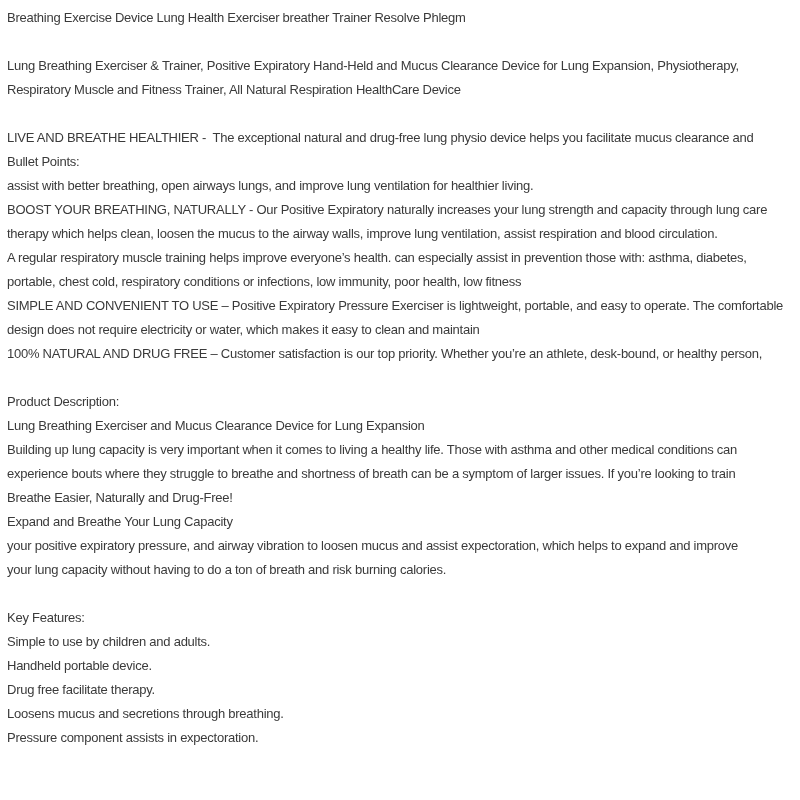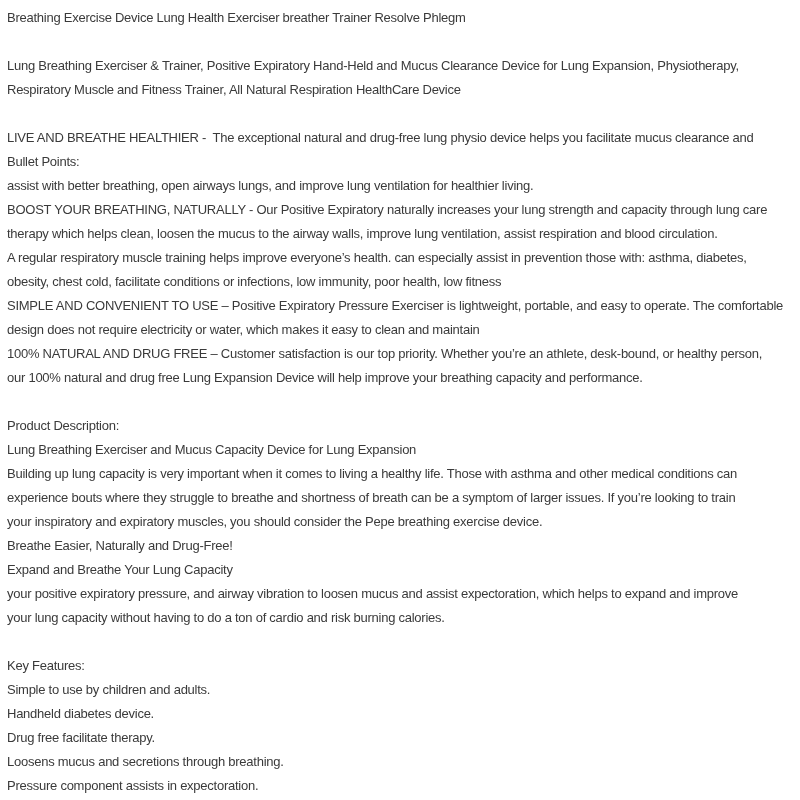--- a/index.html
+++ b/index.html
@@ -42,40 +42,38 @@
       <div class="line">Respiratory Muscle and Fitness Trainer, All Natural Respiration HealthCare Device</div>
     </div>
     <div class="blank-line"></div>
     <div class="block">
       <div class="line">LIVE AND BREATHE HEALTHIER -  The exceptional natural and drug-free lung physio device helps you facilitate mucus clearance and</div>
       <div class="line">Bullet Points:</div>
       <div class="line">assist with better breathing, open airways lungs, and improve lung ventilation for healthier living.</div>
       <div class="line">BOOST YOUR BREATHING, NATURALLY - Our Positive Expiratory naturally increases your lung strength and capacity through lung care</div>
       <div class="line">therapy which helps clean, loosen the mucus to the airway walls, improve lung ventilation, assist respiration and blood circulation.</div>
       <div class="line">A regular respiratory muscle training helps improve everyone’s health. can especially assist in prevention those with: asthma, diabetes,</div>
-      <div class="line">obesity, chest cold, facilitate conditions or infections, low immunity, poor health, low fitness</div>
+      <div class="line">portable, chest cold, respiratory conditions or infections, low immunity, poor health, low fitness</div>
       <div class="line">SIMPLE AND CONVENIENT TO USE – Positive Expiratory Pressure Exerciser is lightweight, portable, and easy to operate. The comfortable</div>
       <div class="line">design does not require electricity or water, which makes it easy to clean and maintain</div>
       <div class="line">100% NATURAL AND DRUG FREE – Customer satisfaction is our top priority. Whether you’re an athlete, desk-bound, or healthy person,</div>
-      <div class="line">our 100% natural and drug free Lung Expansion Device will help improve your breathing capacity and performance.</div>
     </div>
     <div class="blank-line"></div>
     <div class="block">
       <div class="line">Product Description:</div>
-      <div class="line">Lung Breathing Exerciser and Mucus Capacity Device for Lung Expansion</div>
+      <div class="line">Lung Breathing Exerciser and Mucus Clearance Device for Lung Expansion</div>
       <div class="line">Building up lung capacity is very important when it comes to living a healthy life. Those with asthma and other medical conditions can</div>
       <div class="line">experience bouts where they struggle to breathe and shortness of breath can be a symptom of larger issues. If you’re looking to train</div>
-      <div class="line">your inspiratory and expiratory muscles, you should consider the Pepe breathing exercise device.</div>
       <div class="line">Breathe Easier, Naturally and Drug-Free!</div>
       <div class="line">Expand and Breathe Your Lung Capacity</div>
       <div class="line">your positive expiratory pressure, and airway vibration to loosen mucus and assist expectoration, which helps to expand and improve</div>
-      <div class="line">your lung capacity without having to do a ton of cardio and risk burning calories.</div>
+      <div class="line">your lung capacity without having to do a ton of breath and risk burning calories.</div>
     </div>
     <div class="blank-line"></div>
     <div class="block">
       <div class="line">Key Features:</div>
       <div class="line">Simple to use by children and adults.</div>
-      <div class="line">Handheld diabetes device.</div>
+      <div class="line">Handheld portable device.</div>
       <div class="line">Drug free facilitate therapy.</div>
       <div class="line">Loosens mucus and secretions through breathing.</div>
       <div class="line">Pressure component assists in expectoration.</div>
     </div>
   </div>
 
 </body></html>

